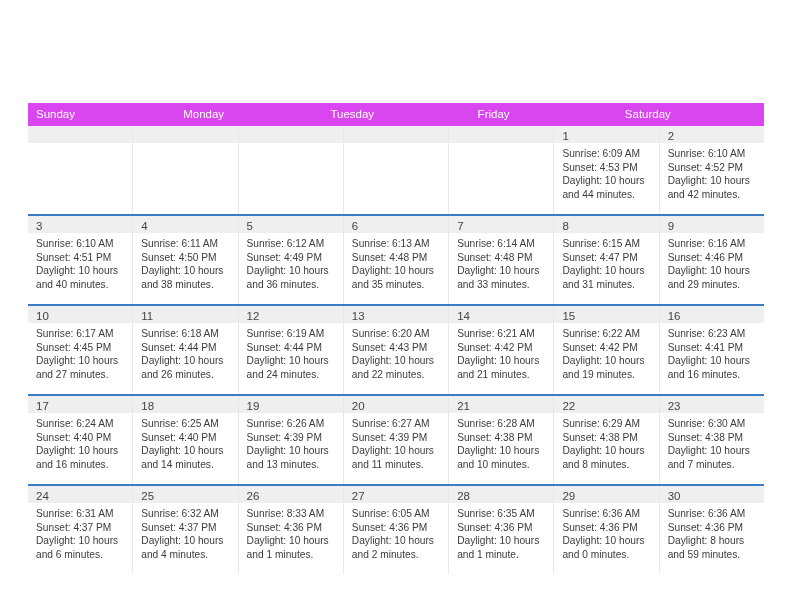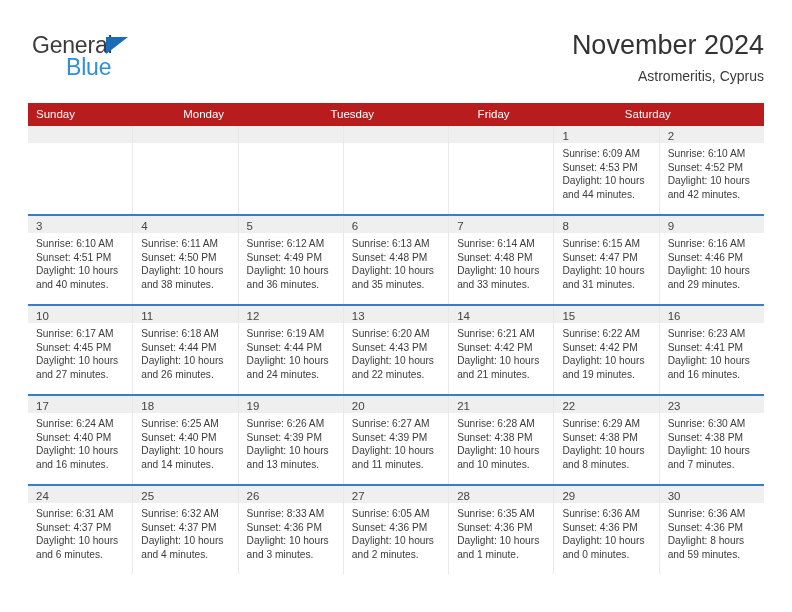--- a/index.html
+++ b/index.html
@@ -85,21 +85,21 @@
 
   
   .calendar {
     position: absolute;
     left: 28px;
     top: 103px;
     width: 736px;
   }
   .weekdays {
     display: flex;
-    background: #b91c1c;
+    background: #d946ef;
     height: 23px;
   }
   .weekday {
     flex: 1 1 0;
     color: #ffffff;
     font-size: 11.5px;
     line-height: 23px;
     padding-left: 8px;
     box-sizing: border-box;
     white-space: nowrap;
@@ -147,34 +147,20 @@
   }
   .cell.empty .daynum-band {
     background: #efefef;
   }
 </style>
 </head>
 <body>
 
 <div class="page">
 
-  <div class="header">
-
-    <div class="brand">
-      <span class="brand-general">General</span>
-      <span class="brand-triangle"></span>
-      <span class="brand-blue">Blue</span>
-    </div>
-
-    <div class="title-block">
-      <div class="cal-title">November 2024</div>
-      <div class="cal-subtitle">Astromeritis, Cyprus</div>
-    </div>
-
-  </div>
 
   <div class="calendar">
 
     <div class="weekdays">
       <div class="weekday">Sunday</div>
       <div class="weekday">Monday</div>
       <div class="weekday">Tuesday</div>
       <div class="weekday">Friday</div>
       <div class="weekday">Saturday</div>
     </div>
@@ -433,21 +419,21 @@
               <div class="cell-line">Daylight: 10 hours</div>
               <div class="cell-line">and 4 minutes.</div>
             </div>
           </div>
           <div class="cell">
             <div class="daynum-band"><span class="daynum">26</span></div>
             <div class="cell-body">
               <div class="cell-line">Sunrise: 8:33 AM</div>
               <div class="cell-line">Sunset: 4:36 PM</div>
               <div class="cell-line">Daylight: 10 hours</div>
-              <div class="cell-line">and 3 minutes.</div>
+              <div class="cell-line">and 1 minutes.</div>
             </div>
           </div>
           <div class="cell">
             <div class="daynum-band"><span class="daynum">27</span></div>
             <div class="cell-body">
               <div class="cell-line">Sunrise: 6:05 AM</div>
               <div class="cell-line">Sunset: 4:36 PM</div>
               <div class="cell-line">Daylight: 10 hours</div>
               <div class="cell-line">and 2 minutes.</div>
             </div>

